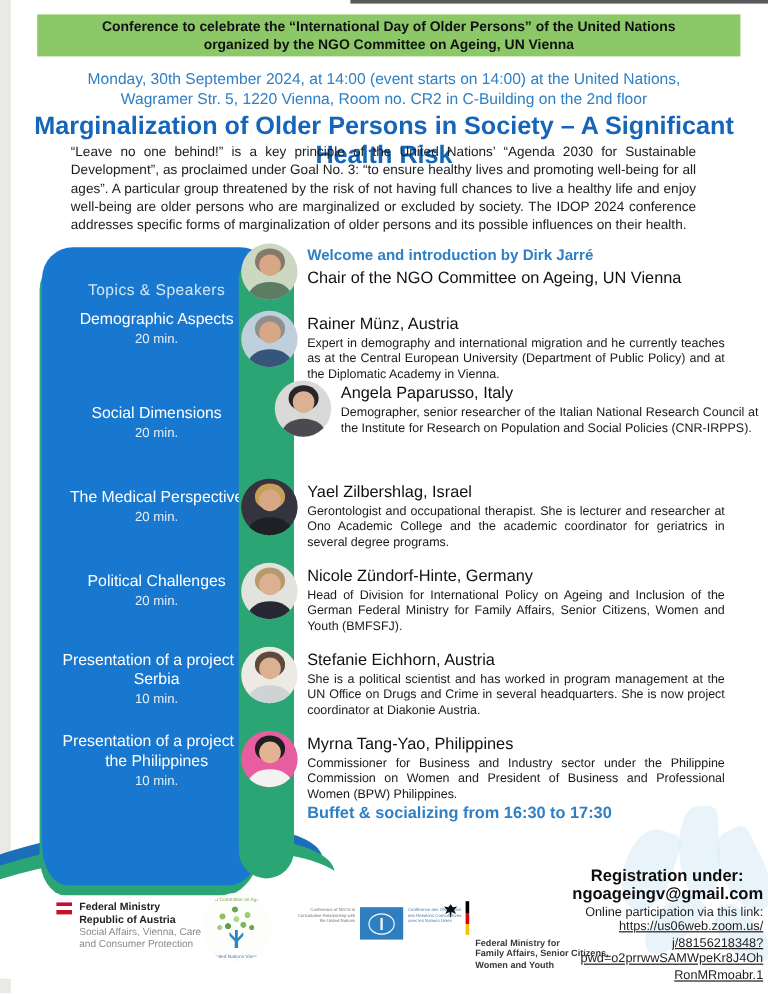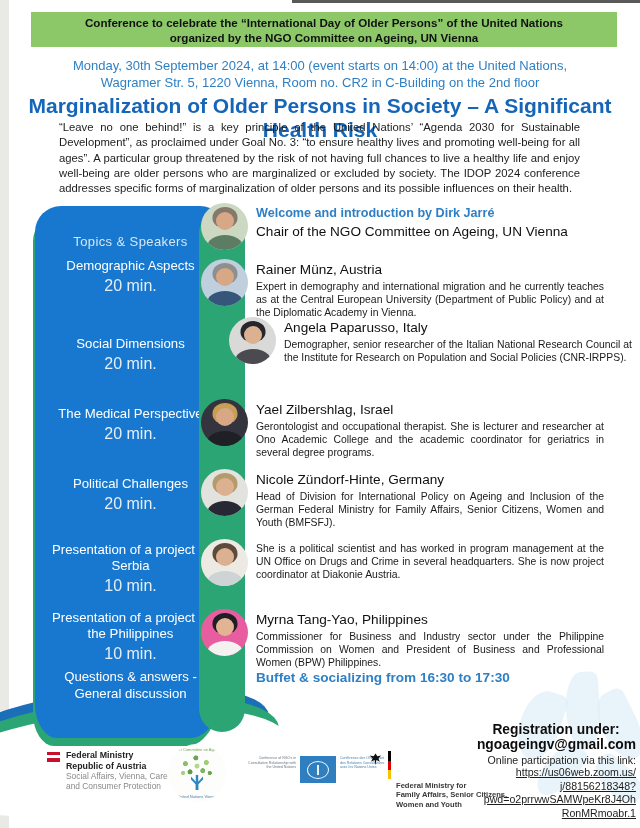--- a/index.html
+++ b/index.html
@@ -24,21 +24,21 @@
                 border-radius:50%;transform:rotate(-7deg);}
   .swoosh-mask{position:absolute;left:-80px;top:712px;width:370px;height:100px;background:#fff;
                border-radius:50%;transform:rotate(-7deg);}
   .sidebar{position:absolute;left:35px;top:206px;width:191px;height:532px;background:var(--sidebar_blue);
            border-radius:26px 26px 36px 22px / 26px 26px 64px 34px;
            box-shadow:-3px 9px 0 -1px var(--band_green);}
   .sb-heading{position:absolute;top:28px;left:0;width:100%;text-align:center;
               color:rgba(228,240,250,.92);font-size:13px;letter-spacing:.4px;}
   .topic{position:absolute;left:0;width:100%;text-align:center;color:#fff;padding:0 12px;box-sizing:border-box;}
   .topic .t-label{font-size:13.2px;line-height:16px;}
-  .topic .t-dur{font-size:16px;color:#e4eef7;margin-top:3px;}
+  .topic .t-dur{font-size:11px;color:#e4eef7;margin-top:3px;}
   .topic:nth-of-type(1){top:52px;}
   .topic:nth-of-type(2){top:130px;}
   .topic:nth-of-type(3){top:200px;}
   .topic:nth-of-type(4){top:270px;}
   .topic:nth-of-type(5){top:336px;}
   .topic:nth-of-type(6){top:404px;}
   .qa{position:absolute;top:462px;left:0;width:100%;text-align:center;color:#fff;font-size:13.2px;line-height:17px;}
 
   .green-band{position:absolute;left:199px;top:210px;width:46px;height:522px;background:var(--band_green);
               border-radius:23px;}
@@ -164,24 +164,20 @@
   <div class="topic">
     <div class="t-label">Presentation of a project in Serbia</div>
     <div class="t-dur">10 min.</div>
   </div>
 
   <div class="topic">
     <div class="t-label">Presentation of a project in the Philippines</div>
     <div class="t-dur">10 min.</div>
   </div>
 </div>
-    <div class="qa">
-      <div>Questions &amp; answers -</div>
-      <div>General  discussion</div>
-    </div>
   </aside>
 
   <div class="green-band"></div>
   <div id="rows">
   <div class="row">
     <div class="avatar" style="--bg: #ccd8c1; --hair: #84796a; --skin: #d8a786; --shirt: #5c7d64;">
       <div class="hair"></div>
       <div class="face"></div>
       <div class="body"></div>
     </div>
@@ -234,20 +230,21 @@
     <div class="s-desc">Head of Division for International Policy on Ageing and Inclusion of the German Federal Ministry for Family Affairs, Senior Citizens, Women and Youth (BMFSFJ).</div>
   </div>
 
   <div class="row">
     <div class="avatar" style="--bg: #edeae3; --hair: #5d4a3c; --skin: #dcb191; --shirt: #ced3d6;">
       <div class="hair"></div>
       <div class="face"></div>
       <div class="body"></div>
     </div>
 
+    <div class="s-name">Stefanie Eichhorn, Austria</div>
     <div class="s-desc">She is a political scientist and has worked in program management at the UN Office on Drugs and Crime in several headquarters. She is now project coordinator at Diakonie Austria.</div>
   </div>
 
   <div class="row">
     <div class="avatar" style="--bg: #e85d9f; --hair: #1e1e24; --skin: #e2b493; --shirt: #f4f2f0;">
       <div class="hair"></div>
       <div class="face"></div>
       <div class="body"></div>
     </div>
 

